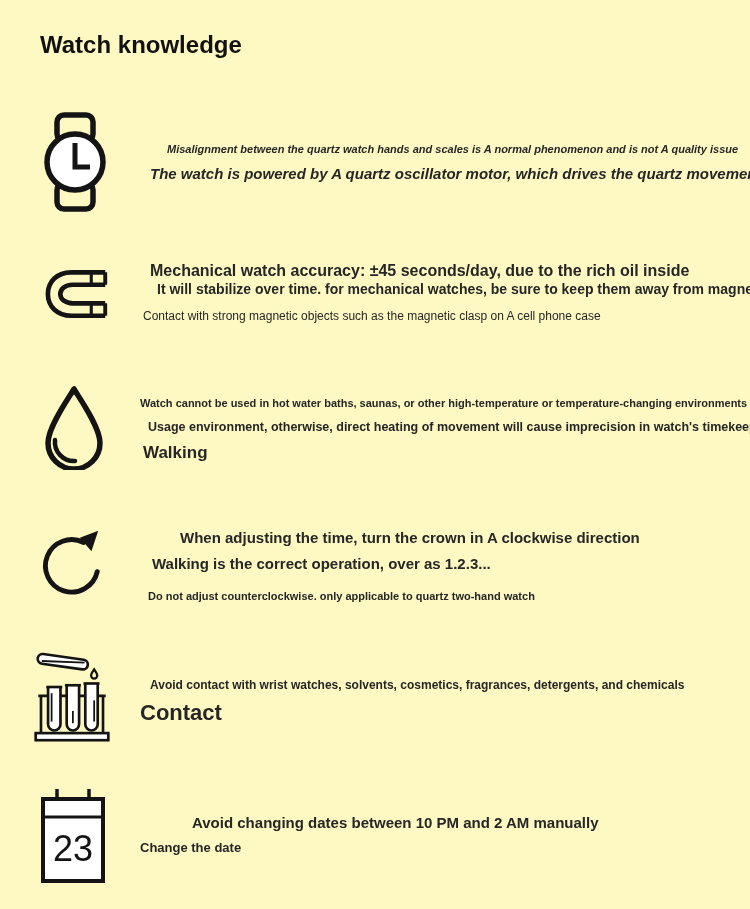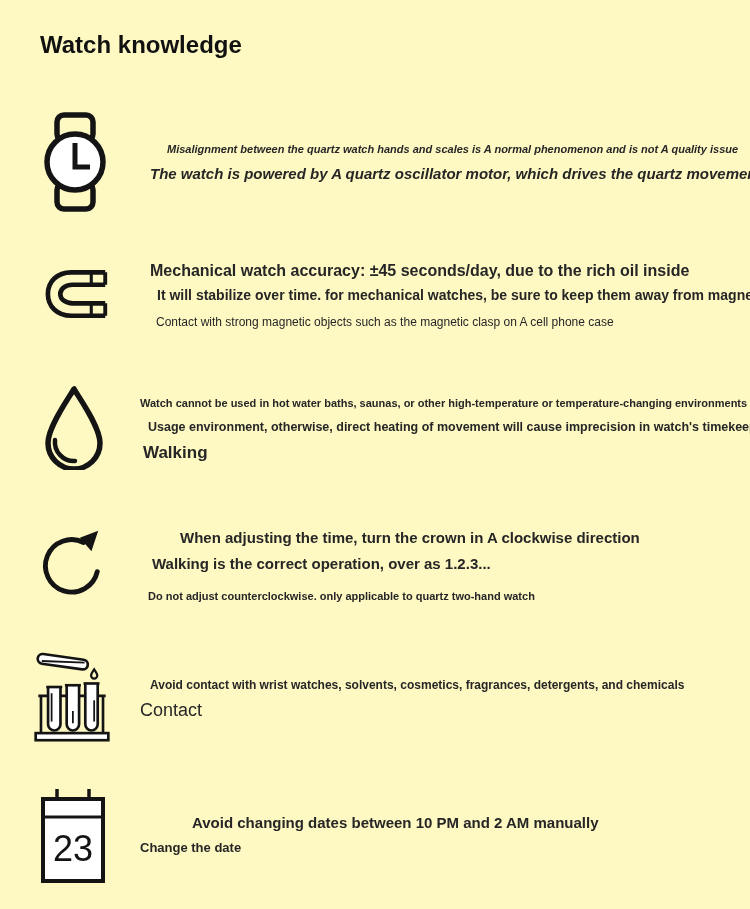--- a/index.html
+++ b/index.html
@@ -34,34 +34,34 @@
   .text-s2 { top:261px; }
   .text-s3 { top:397px; }
   .text-s4 { top:529px; }
   .text-s5 { top:678px; }
   .text-s6 { top:814px; }
 
   
   .s1-l1 { font-size:11px;  font-weight:700; margin-left:27px; margin-bottom:8px; }
   .s1-l2 { font-size:15px;  font-weight:700; margin-left:10px; }
 
-  .s2-l1 { font-size:16px;  font-weight:700; margin-left:10px; margin-bottom:6px; }
+  .s2-l1 { font-size:16px;  font-weight:700; margin-left:10px; margin-bottom:0; }
   .s2-l2 { font-size:14px;  font-weight:700; margin-left:17px; margin-bottom:10px; }
-  .s2-l3 { font-size:12px;  font-weight:400; margin-left:16px; }
+  .s2-l3 { font-size:12px;  font-weight:400; margin-left:3px; }
 
   .s3-l1 { font-size:11px;  font-weight:700; margin-left:0;    margin-bottom:9px; }
   .s3-l2 { font-size:12.5px;font-weight:700; margin-left:8px;  margin-bottom:7px; }
   .s3-l3 { font-size:17px;  font-weight:700; margin-left:3px; }
 
   .s4-l1 { font-size:15px;  font-weight:700; margin-left:40px; margin-bottom:7px; }
   .s4-l2 { font-size:15px;  font-weight:700; margin-left:12px; margin-bottom:6px; }
   .s4-l3 { font-size:11px;  font-weight:700; margin-left:8px;margin-top:16px; }
 
   .s5-l1 { font-size:12px;  font-weight:700; margin-left:10px; margin-bottom:6px; }
-  .s5-l2 { font-size:18px;  font-weight:400; margin-left:0; }
+  .s5-l2 { font-size:22px;  font-weight:700; margin-left:0; }
 
   .s6-l1 { font-size:15px;  font-weight:700; margin-left:52px; margin-bottom:7px; }
   .s6-l2 { font-size:13px;  font-weight:700; margin-left:0; }
 
   svg { display:block; }
   .cal-day {
     font-family:"Liberation Sans", sans-serif;
     font-size:36px; font-weight:400; fill:#141414;
   }
 </style>

